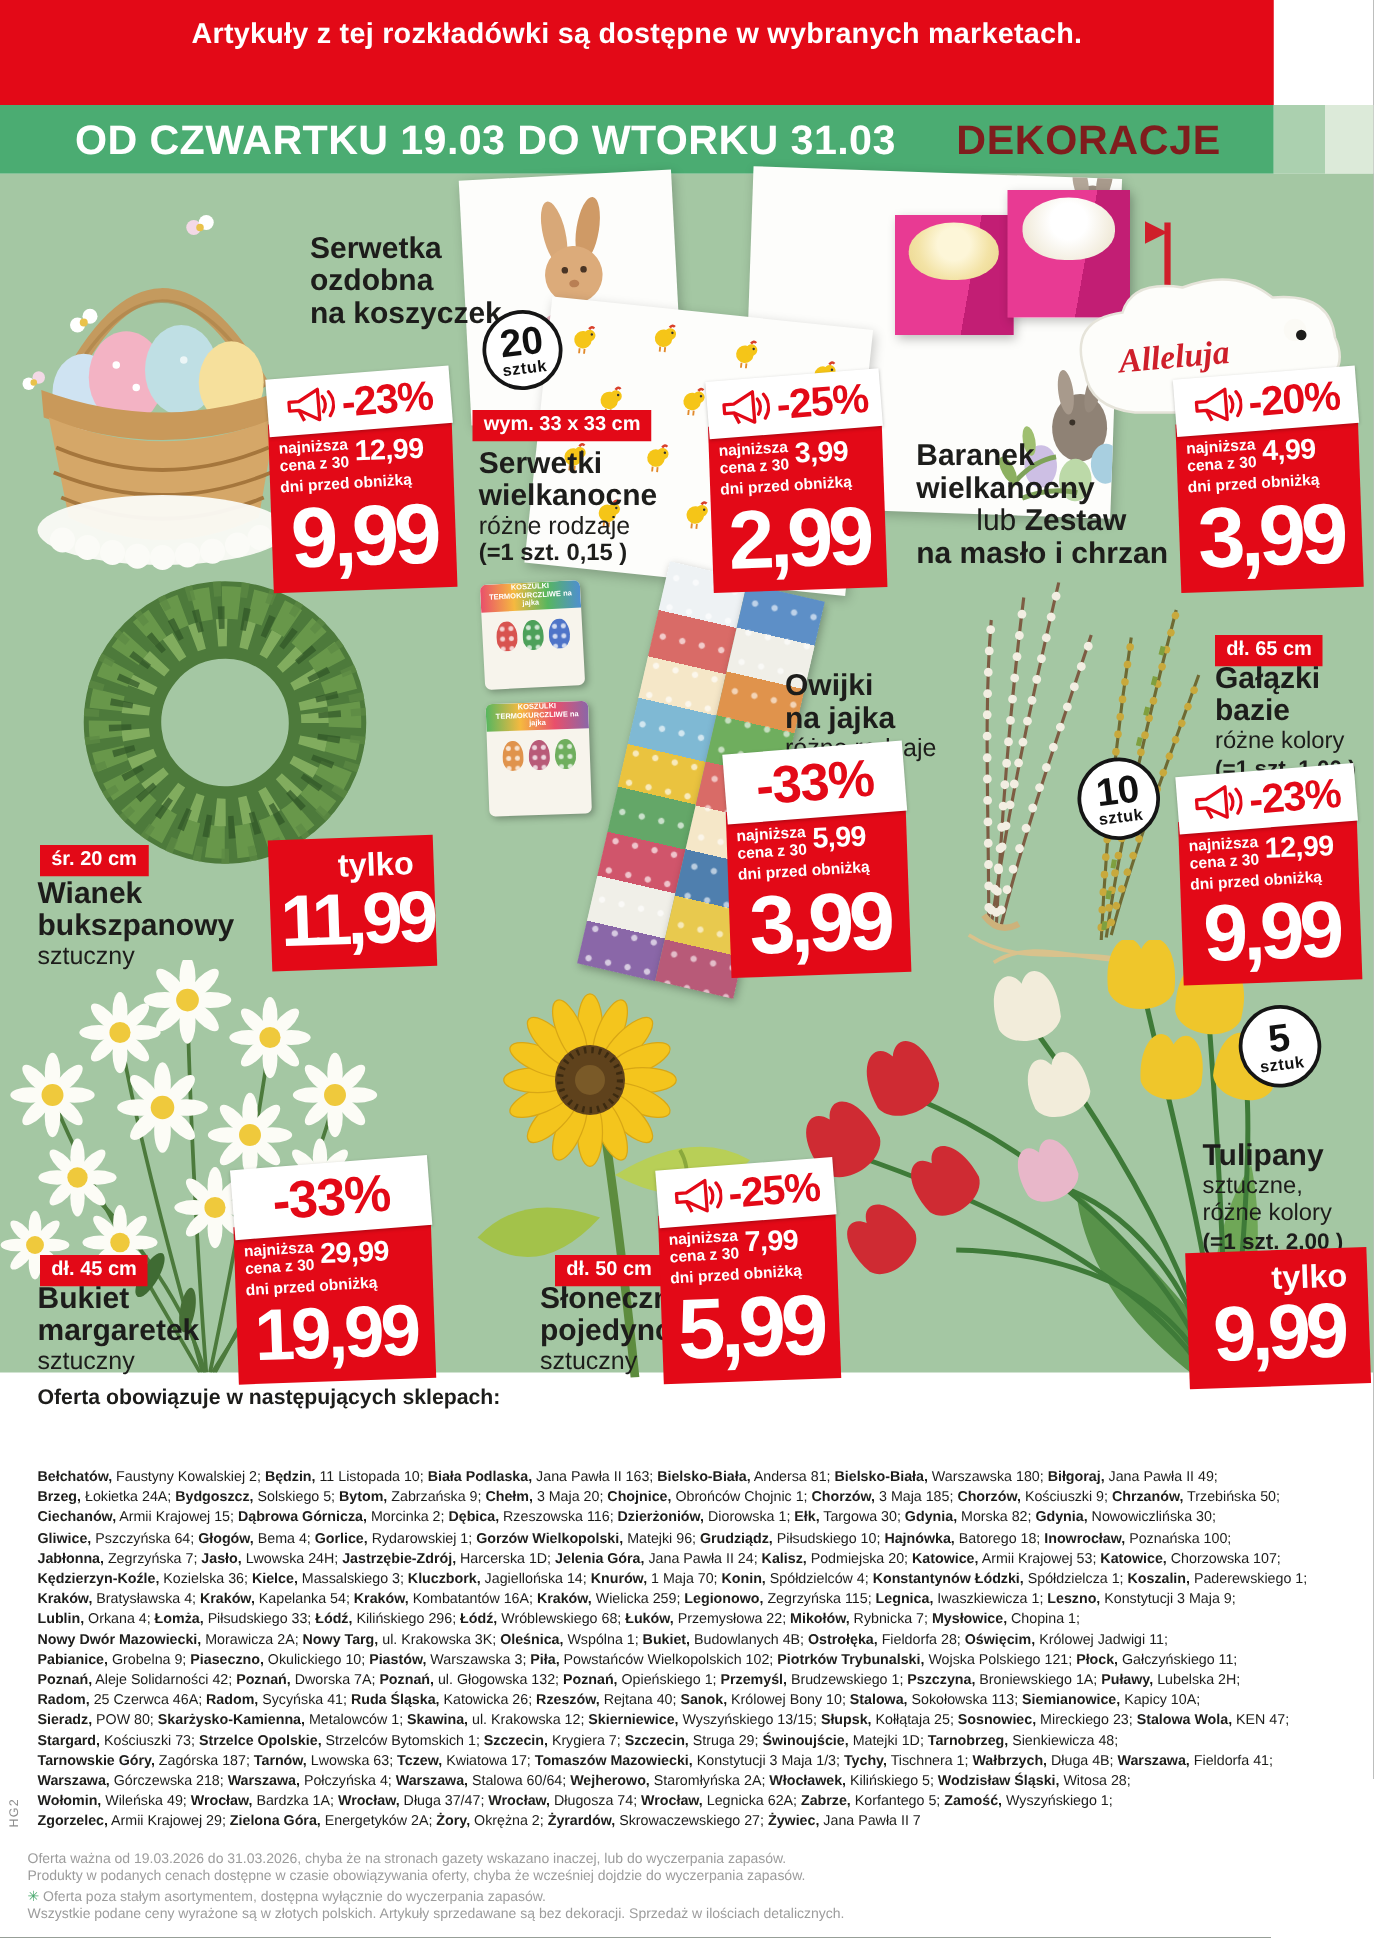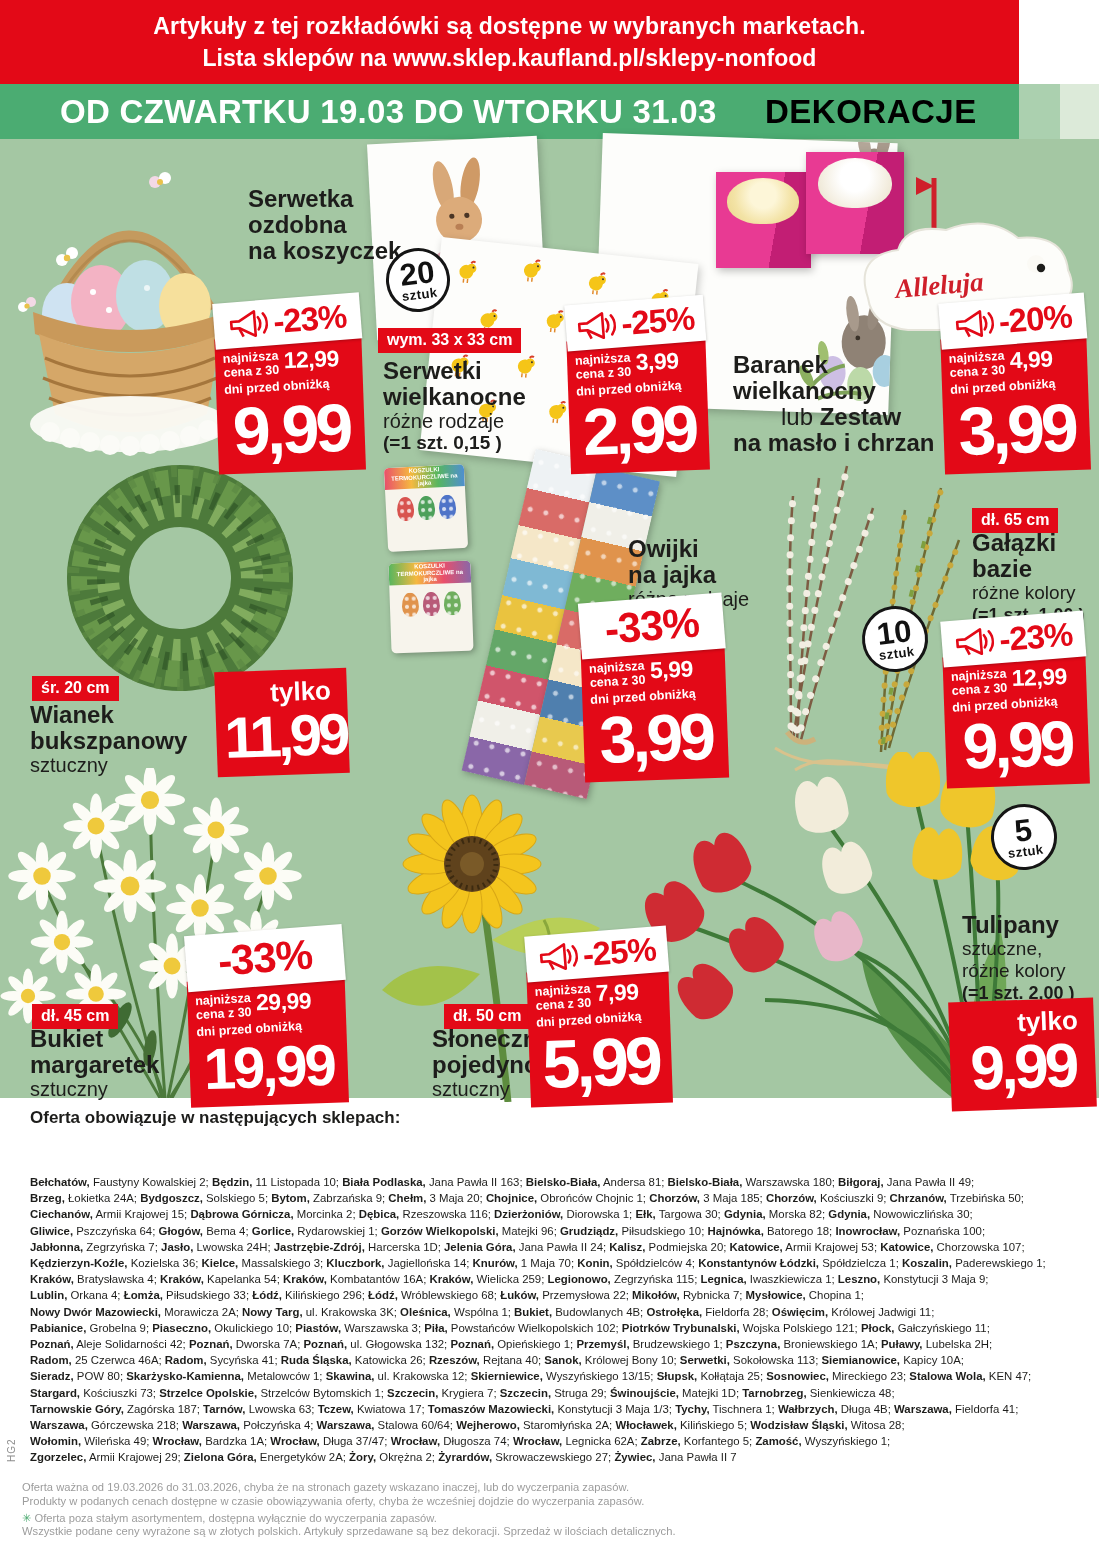--- a/index.html
+++ b/index.html
@@ -7,21 +7,21 @@
         font-family:"Liberation Sans",sans-serif;color:#1d1d1b;text-decoration:underline;}
   
   .banner{position:absolute;left:0;top:0;width:1019px;height:84px;background:#e30917;
           color:#fff;text-align:center;box-sizing:border-box;padding-top:13px;}
   .banner .l1{font-size:23px;font-weight:600;letter-spacing:.2px;}
   .banner .l2{font-size:23px;font-weight:600;margin-top:5px;}
   .banner .l2 b{font-weight:800;}
   
   .hdr{position:absolute;left:0;top:84px;width:1019px;height:55px;background:#4bac72;}
   .hdr .dates{position:absolute;left:60px;top:9px;font-size:33px;font-weight:800;color:#fff;letter-spacing:.3px;}
-  .hdr .cat{position:absolute;left:765px;top:9px;font-size:33px;font-weight:800;color:#000000;letter-spacing:.5px;}
+  .hdr .cat{position:absolute;left:765px;top:9px;font-size:33px;font-weight:800;color:#7f1d1d;letter-spacing:.5px;}
   .hdr-l1{position:absolute;left:1019px;top:84px;width:41px;height:55px;background:#abd0af;}
   .hdr-l2{position:absolute;left:1060px;top:84px;width:39px;height:55px;background:#dcead9;}
   
   .stage{position:absolute;left:0;top:139px;width:1099px;height:959px;background:#a4c7a3;}
   .art{position:absolute;}
   .nap{position:absolute;background:#fdfdfb;box-shadow:2px 3px 9px rgba(0,0,0,.22);}
   .cube{position:absolute;box-shadow:2px 3px 8px rgba(0,0,0,.25);}
   .butter{position:absolute;border-radius:50% 50% 46% 46%;}
   .strip{position:absolute;box-shadow:2px 2px 7px rgba(0,0,0,.28);}
   .pack{position:absolute;background:#f7f4ec;border-radius:5px;box-shadow:2px 2px 6px rgba(0,0,0,.3);overflow:hidden;}
@@ -68,24 +68,20 @@
   .footer{position:absolute;left:22px;top:1481px;font-size:11.2px;line-height:13.8px;color:#9c9c9c;}
   .footer .ast{color:#4aa96f;}
 </style>
 </head>
 <body>
 
 <div class="page">
 
   <div class="banner">
     <div class="l1">Artykuły z tej rozkładówki są dostępne w wybranych marketach.</div>
-    <div class="l2">
-      <span>Lista sklepów na</span>
-      <b>www.sklep.kaufland.pl/sklepy-nonfood</b>
-    </div>
   </div>
 
   <div class="hdr">
     <div class="dates">OD CZWARTKU 19.03 DO WTORKU 31.03</div>
     <div class="cat">DEKORACJE</div>
   </div>
   <div class="hdr-l1"></div>
   <div class="hdr-l2"></div>
 
   <div class="stage"></div>
@@ -615,21 +611,21 @@
       <div class="store-line"><b>Brzeg,</b> Łokietka 24A; <b>Bydgoszcz,</b> Solskiego 5; <b>Bytom,</b> Zabrzańska 9; <b>Chełm,</b> 3 Maja 20; <b>Chojnice,</b> Obrońców Chojnic 1; <b>Chorzów,</b> 3 Maja 185; <b>Chorzów,</b> Kościuszki 9; <b>Chrzanów,</b> Trzebińska 50; </div>
       <div class="store-line"><b>Ciechanów,</b> Armii Krajowej 15; <b>Dąbrowa Górnicza,</b> Morcinka 2; <b>Dębica,</b> Rzeszowska 116; <b>Dzierżoniów,</b> Diorowska 1; <b>Ełk,</b> Targowa 30; <b>Gdynia,</b> Morska 82; <b>Gdynia,</b> Nowowiczlińska 30; </div>
       <div class="store-line"><b>Gliwice,</b> Pszczyńska 64; <b>Głogów,</b> Bema 4; <b>Gorlice,</b> Rydarowskiej 1; <b>Gorzów Wielkopolski,</b> Matejki 96; <b>Grudziądz,</b> Piłsudskiego 10; <b>Hajnówka,</b> Batorego 18; <b>Inowrocław,</b> Poznańska 100; </div>
       <div class="store-line"><b>Jabłonna,</b> Zegrzyńska 7; <b>Jasło,</b> Lwowska 24H; <b>Jastrzębie-Zdrój,</b> Harcerska 1D; <b>Jelenia Góra,</b> Jana Pawła II 24; <b>Kalisz,</b> Podmiejska 20; <b>Katowice,</b> Armii Krajowej 53; <b>Katowice,</b> Chorzowska 107; </div>
       <div class="store-line"><b>Kędzierzyn-Koźle,</b> Kozielska 36; <b>Kielce,</b> Massalskiego 3; <b>Kluczbork,</b> Jagiellońska 14; <b>Knurów,</b> 1 Maja 70; <b>Konin,</b> Spółdzielców 4; <b>Konstantynów Łódzki,</b> Spółdzielcza 1; <b>Koszalin,</b> Paderewskiego 1; </div>
       <div class="store-line"><b>Kraków,</b> Bratysławska 4; <b>Kraków,</b> Kapelanka 54; <b>Kraków,</b> Kombatantów 16A; <b>Kraków,</b> Wielicka 259; <b>Legionowo,</b> Zegrzyńska 115; <b>Legnica,</b> Iwaszkiewicza 1; <b>Leszno,</b> Konstytucji 3 Maja 9; </div>
       <div class="store-line"><b>Lublin,</b> Orkana 4; <b>Łomża,</b> Piłsudskiego 33; <b>Łódź,</b> Kilińskiego 296; <b>Łódź,</b> Wróblewskiego 68; <b>Łuków,</b> Przemysłowa 22; <b>Mikołów,</b> Rybnicka 7; <b>Mysłowice,</b> Chopina 1; </div>
       <div class="store-line"><b>Nowy Dwór Mazowiecki,</b> Morawicza 2A; <b>Nowy Targ,</b> ul. Krakowska 3K; <b>Oleśnica,</b> Wspólna 1; <b>Bukiet,</b> Budowlanych 4B; <b>Ostrołęka,</b> Fieldorfa 28; <b>Oświęcim,</b> Królowej Jadwigi 11; </div>
       <div class="store-line"><b>Pabianice,</b> Grobelna 9; <b>Piaseczno,</b> Okulickiego 10; <b>Piastów,</b> Warszawska 3; <b>Piła,</b> Powstańców Wielkopolskich 102; <b>Piotrków Trybunalski,</b> Wojska Polskiego 121; <b>Płock,</b> Gałczyńskiego 11; </div>
       <div class="store-line"><b>Poznań,</b> Aleje Solidarności 42; <b>Poznań,</b> Dworska 7A; <b>Poznań,</b> ul. Głogowska 132; <b>Poznań,</b> Opieńskiego 1; <b>Przemyśl,</b> Brudzewskiego 1; <b>Pszczyna,</b> Broniewskiego 1A; <b>Puławy,</b> Lubelska 2H; </div>
-      <div class="store-line"><b>Radom,</b> 25 Czerwca 46A; <b>Radom,</b> Sycyńska 41; <b>Ruda Śląska,</b> Katowicka 26; <b>Rzeszów,</b> Rejtana 40; <b>Sanok,</b> Królowej Bony 10; <b>Serwetki,</b> Sokołowska 113; <b>Siemianowice,</b> Kapicy 10A; </div>
+      <div class="store-line"><b>Radom,</b> 25 Czerwca 46A; <b>Radom,</b> Sycyńska 41; <b>Ruda Śląska,</b> Katowicka 26; <b>Rzeszów,</b> Rejtana 40; <b>Sanok,</b> Królowej Bony 10; <b>Stalowa,</b> Sokołowska 113; <b>Siemianowice,</b> Kapicy 10A; </div>
       <div class="store-line"><b>Sieradz,</b> POW 80; <b>Skarżysko-Kamienna,</b> Metalowców 1; <b>Skawina,</b> ul. Krakowska 12; <b>Skierniewice,</b> Wyszyńskiego 13/15; <b>Słupsk,</b> Kołłątaja 25; <b>Sosnowiec,</b> Mireckiego 23; <b>Stalowa Wola,</b> KEN 47; </div>
       <div class="store-line"><b>Stargard,</b> Kościuszki 73; <b>Strzelce Opolskie,</b> Strzelców Bytomskich 1; <b>Szczecin,</b> Krygiera 7; <b>Szczecin,</b> Struga 29; <b>Świnoujście,</b> Matejki 1D; <b>Tarnobrzeg,</b> Sienkiewicza 48; </div>
       <div class="store-line"><b>Tarnowskie Góry,</b> Zagórska 187; <b>Tarnów,</b> Lwowska 63; <b>Tczew,</b> Kwiatowa 17; <b>Tomaszów Mazowiecki,</b> Konstytucji 3 Maja 1/3; <b>Tychy,</b> Tischnera 1; <b>Wałbrzych,</b> Długa 4B; <b>Warszawa,</b> Fieldorfa 41; </div>
       <div class="store-line"><b>Warszawa,</b> Górczewska 218; <b>Warszawa,</b> Połczyńska 4; <b>Warszawa,</b> Stalowa 60/64; <b>Wejherowo,</b> Staromłyńska 2A; <b>Włocławek,</b> Kilińskiego 5; <b>Wodzisław Śląski,</b> Witosa 28; </div>
       <div class="store-line"><b>Wołomin,</b> Wileńska 49; <b>Wrocław,</b> Bardzka 1A; <b>Wrocław,</b> Długa 37/47; <b>Wrocław,</b> Długosza 74; <b>Wrocław,</b> Legnicka 62A; <b>Zabrze,</b> Korfantego 5; <b>Zamość,</b> Wyszyńskiego 1; </div>
       <div class="store-line"><b>Zgorzelec,</b> Armii Krajowej 29; <b>Zielona Góra,</b> Energetyków 2A; <b>Żory,</b> Okrężna 2; <b>Żyrardów,</b> Skrowaczewskiego 27; <b>Żywiec,</b> Jana Pawła II 7</div>
     </div>
 
   <div class="pagecode">HG2</div>
 

